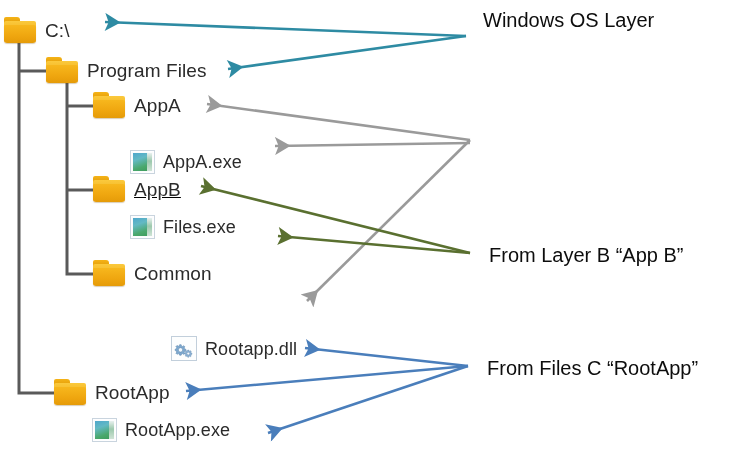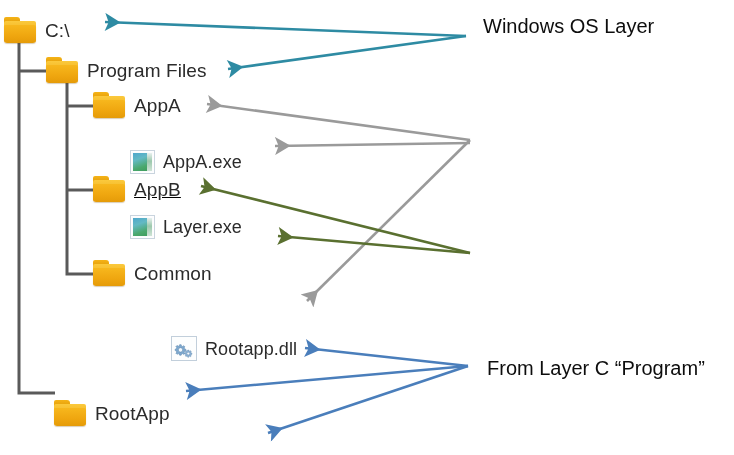--- a/index.html
+++ b/index.html
@@ -189,21 +189,21 @@
         <span class="front"></span>
     </span>
     <span class="node-label">AppB</span>
   </div>
 
   <div class="node" style="left:130px; top:215px;">
     <span class="exe-icon">
       <span class="pane"></span>
         <span class="strip"></span>
     </span>
-    <span class="node-label small">Layer.exe</span>
+    <span class="node-label small">Files.exe</span>
   </div>
 
   <div class="node" style="left:92px; top:260px;">
     <span class="folder-icon">
       <span class="tab"></span>
         <span class="back"></span>
         <span class="front"></span>
     </span>
     <span class="node-label">Common</span>
   </div>
@@ -218,29 +218,36 @@
         </g>
         <g transform="translate(17,17) scale(0.42)" fill="#8fb4d6" stroke="#6089b0" stroke-width="1.1">
           <path d="M0,-7 L2,-6.4 L3.6,-7.8 L5.4,-6 L4.2,-4.2 L5,-2.4 L7,-2 L7,0.6 L5,1 L4.2,2.8 L5.4,4.6 L3.6,6.4 L2,5 L0,5.6 L-0.6,7.6 L-3,7.6 L-3.6,5.6 L-5.4,5 L-7.2,6.2 L-9,4.4 L-7.6,2.6 L-8.2,0.8 L-10.2,0.2 L-10.2,-2.2 L-8.2,-2.8 L-7.6,-4.6 L-9,-6.4 L-7.2,-8.2 L-5.4,-6.8 L-3.6,-7.4 L-3,-9.4 L-0.6,-9.4 Z"></path>
           <circle cx="-1.6" cy="-1" r="3.4" fill="#f7fafd" stroke="#6089b0" stroke-width="1.1"></circle>
         </g>
       </svg>
     </span>
     <span class="node-label small">Rootapp.dll</span>
   </div>
 
-  <div class="node" style="left:53px; top:400px;">
+  <div class="node" style="left:53px; top:379px;">
     <span class="folder-icon">
       <span class="tab"></span>
         <span class="back"></span>
         <span class="front"></span>
     </span>
     <span class="node-label">RootApp</span>
   </div>
 
+  <div class="node" style="left:92px; top:418px;">
+    <span class="exe-icon">
+      <span class="pane"></span>
+        <span class="strip"></span>
+    </span>
+    <span class="node-label small">RootApp.exe</span>
+  </div>
 
   <svg id="arrow-layer" viewBox="0 0 734 455" xmlns="http://www.w3.org/2000/svg">
     <defs>
       <marker id="ah-os" markerWidth="7" markerHeight="7" refX="6" refY="3.5" orient="auto" markerUnits="strokeWidth">
         <path d="M6,0 L0,3.5 L6,7 L4.6,3.5 Z" fill="#2e8ba3"></path>
       </marker>
       <marker id="ah-a" markerWidth="7" markerHeight="7" refX="6" refY="3.5" orient="auto" markerUnits="strokeWidth">
         <path d="M6,0 L0,3.5 L6,7 L4.6,3.5 Z" fill="#9a9a9a"></path>
       </marker>
       <marker id="ah-b" markerWidth="7" markerHeight="7" refX="6" refY="3.5" orient="auto" markerUnits="strokeWidth">
@@ -267,19 +274,20 @@
       <line x1="470" y1="253" x2="278" y2="236" marker-end="url(#ah-b)"></line>
     </g>
 
     <g stroke="#4a7ebb" stroke-width="2.6" fill="none">
       <line x1="468" y1="366" x2="305" y2="348" marker-end="url(#ah-c)"></line>
       <line x1="468" y1="366" x2="186" y2="391" marker-end="url(#ah-c)"></line>
       <line x1="468" y1="366" x2="268" y2="433" marker-end="url(#ah-c)"></line>
     </g>
   </svg>
 
-  <div class="callout" style="left:483px; top:16px;">Windows OS Layer</div>
-
-
-
-  <div class="callout" style="left:487px; top:358px;">From Layer C “Program”</div>
+  <div class="callout" style="left:483px; top:10px;">Windows OS Layer</div>
+
+
+  <div class="callout" style="left:489px; top:245px;">From Layer B “App B”</div>
+
+  <div class="callout" style="left:487px; top:358px;">From Files C “RootApp”</div>
 
 </div>
 
 </body></html>

